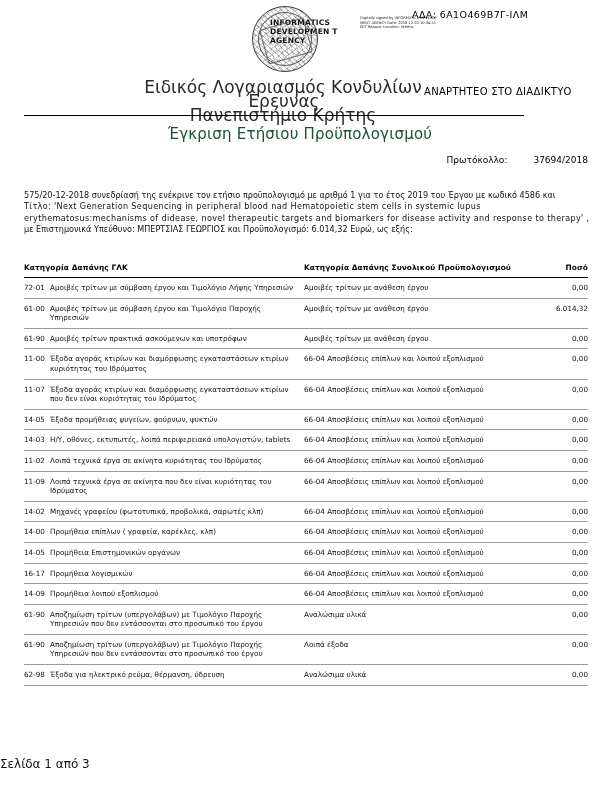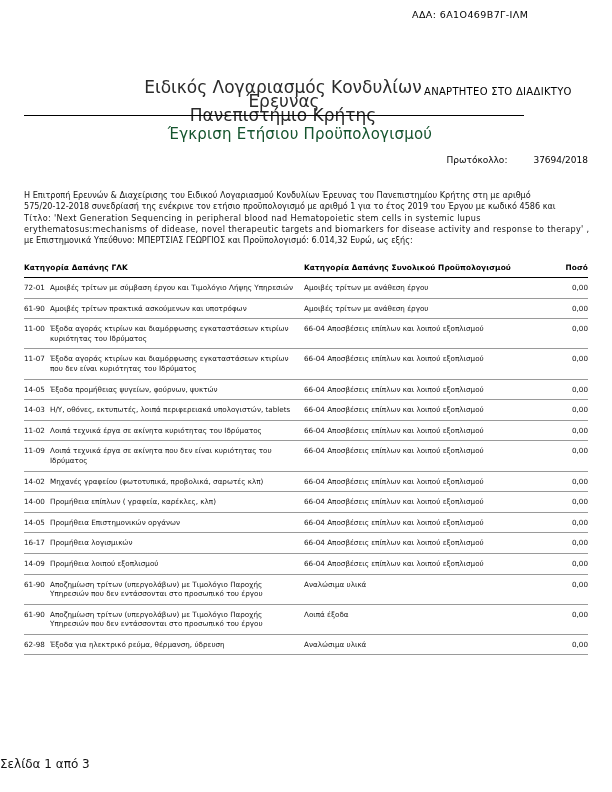--- a/index.html
+++ b/index.html
@@ -229,38 +229,42 @@
   }
 </style>
 </head>
 <body>
 
 <div class="page">
 
   <div class="ada-line">ΑΔΑ: 6Α1Ο469Β7Γ-ΙΛΜ</div>
 
   <div class="letterhead">
+    <div class="seal-wrap">
+      <div class="seal"></div>
+      <div class="seal-overlay">INFORMATICS DEVELOPMEN T AGENCY</div>
+      <div class="sig-block">Digitally signed by INFORMATICS DEVELOPMENT AGENCY Date: 2018.12.20 10:34:51 EET Reason: Location: Athens</div>
+    </div>
     <div class="org-name">
       <div>Ειδικός Λογαριασμός Κονδυλίων Έρευνας</div>
       <div>Πανεπιστήμιο Κρήτης</div>
     </div>
   </div>
 
   <div class="notice">ΑΝΑΡΤΗΤΕΟ ΣΤΟ ΔΙΑΔΙΚΤΥΟ</div>
 
   <div class="head-rule"></div>
 
   <div class="doc-title">Έγκριση Ετήσιου Προϋπολογισμού</div>
 
   <div class="protocol">
     <span class="p-label">Πρωτόκολλο:</span><span class="p-value">37694/2018</span>
   </div>
 
   <div class="body-text">
-    <span class="ln">Η Επιτροπή Ερευνών &amp; Διαχείρισης του Ειδικού Λογαριασμού Κονδυλίων Έρευνας του Πανεπιστημίου Κρήτης στη με αριθμό</span>
     <span class="ln">575/20-12-2018 συνεδρίασή της ενέκρινε τον ετήσιο προϋπολογισμό με αριθμό 1 για το έτος 2019 του Έργου με κωδικό 4586 και</span>
     <span class="ln latin">Τίτλο: 'Next Generation Sequencing in peripheral blood nad Hematopoietic stem cells in systemic lupus</span>
     <span class="ln latin">erythematosus:mechanisms of didease, novel therapeutic targets and biomarkers for disease activity and response to therapy' ,</span>
     <span class="ln">με Επιστημονικά Υπεύθυνο: ΜΠΕΡΤΣΙΑΣ ΓΕΩΡΓΙΟΣ και Προϋπολογισμό: 6.014,32 Ευρώ, ως εξής:</span>
   </div>
 
   <table class="tbl">
     <colgroup>
       <col class="c-code">
       <col class="c-desc">
@@ -275,20 +279,26 @@
       </tr>
     </thead>
     <tbody id="tbl-body">
         <tr>
           <td class="code">72-01</td>
           <td class="desc">Αμοιβές τρίτων με σύμβαση έργου και Τιμολόγιο Λήψης Υπηρεσιών</td>
           <td class="cat">Αμοιβές τρίτων με ανάθεση έργου</td>
           <td class="amt">0,00</td>
         </tr>
         <tr>
+          <td class="code">61-00</td>
+          <td class="desc">Αμοιβές τρίτων με σύμβαση έργου και Τιμολόγιο Παροχής Υπηρεσιών</td>
+          <td class="cat">Αμοιβές τρίτων με ανάθεση έργου</td>
+          <td class="amt">6.014,32</td>
+        </tr>
+        <tr>
           <td class="code">61-90</td>
           <td class="desc">Αμοιβές τρίτων πρακτικά ασκούμενων και υποτρόφων</td>
           <td class="cat">Αμοιβές τρίτων με ανάθεση έργου</td>
           <td class="amt">0,00</td>
         </tr>
         <tr>
           <td class="code">11-00</td>
           <td class="desc">Έξοδα αγοράς κτιρίων και διαμόρφωσης εγκαταστάσεων κτιρίων κυριότητας του Ιδρύματος</td>
           <td class="cat">66-04 Αποσβέσεις επίπλων και λοιπού εξοπλισμού</td>
           <td class="amt">0,00</td>

